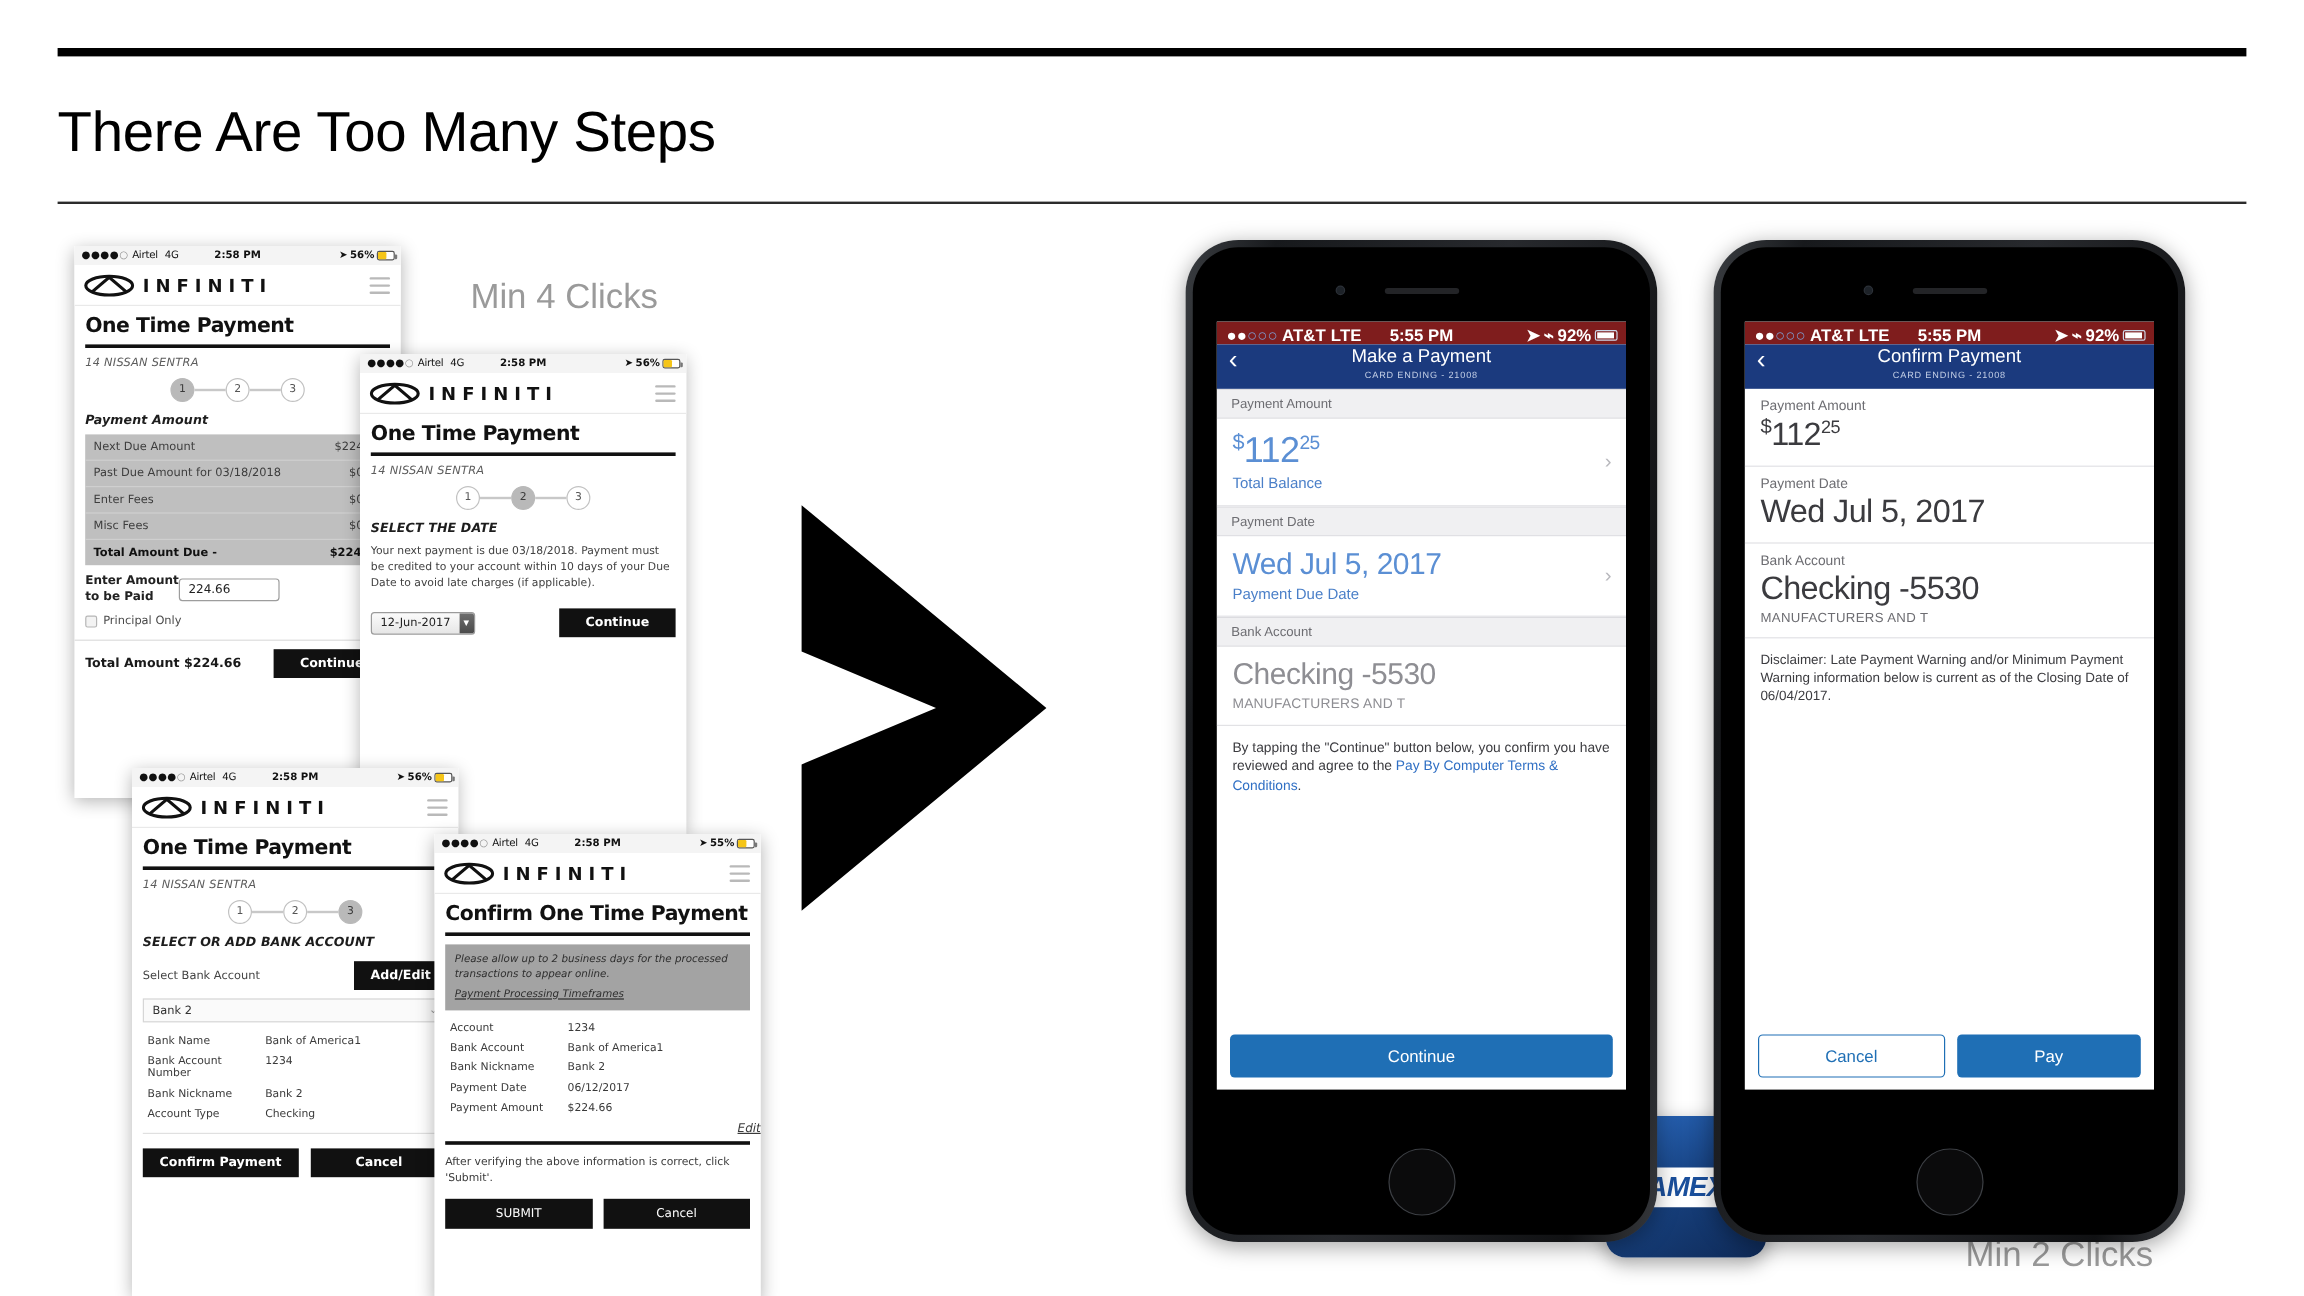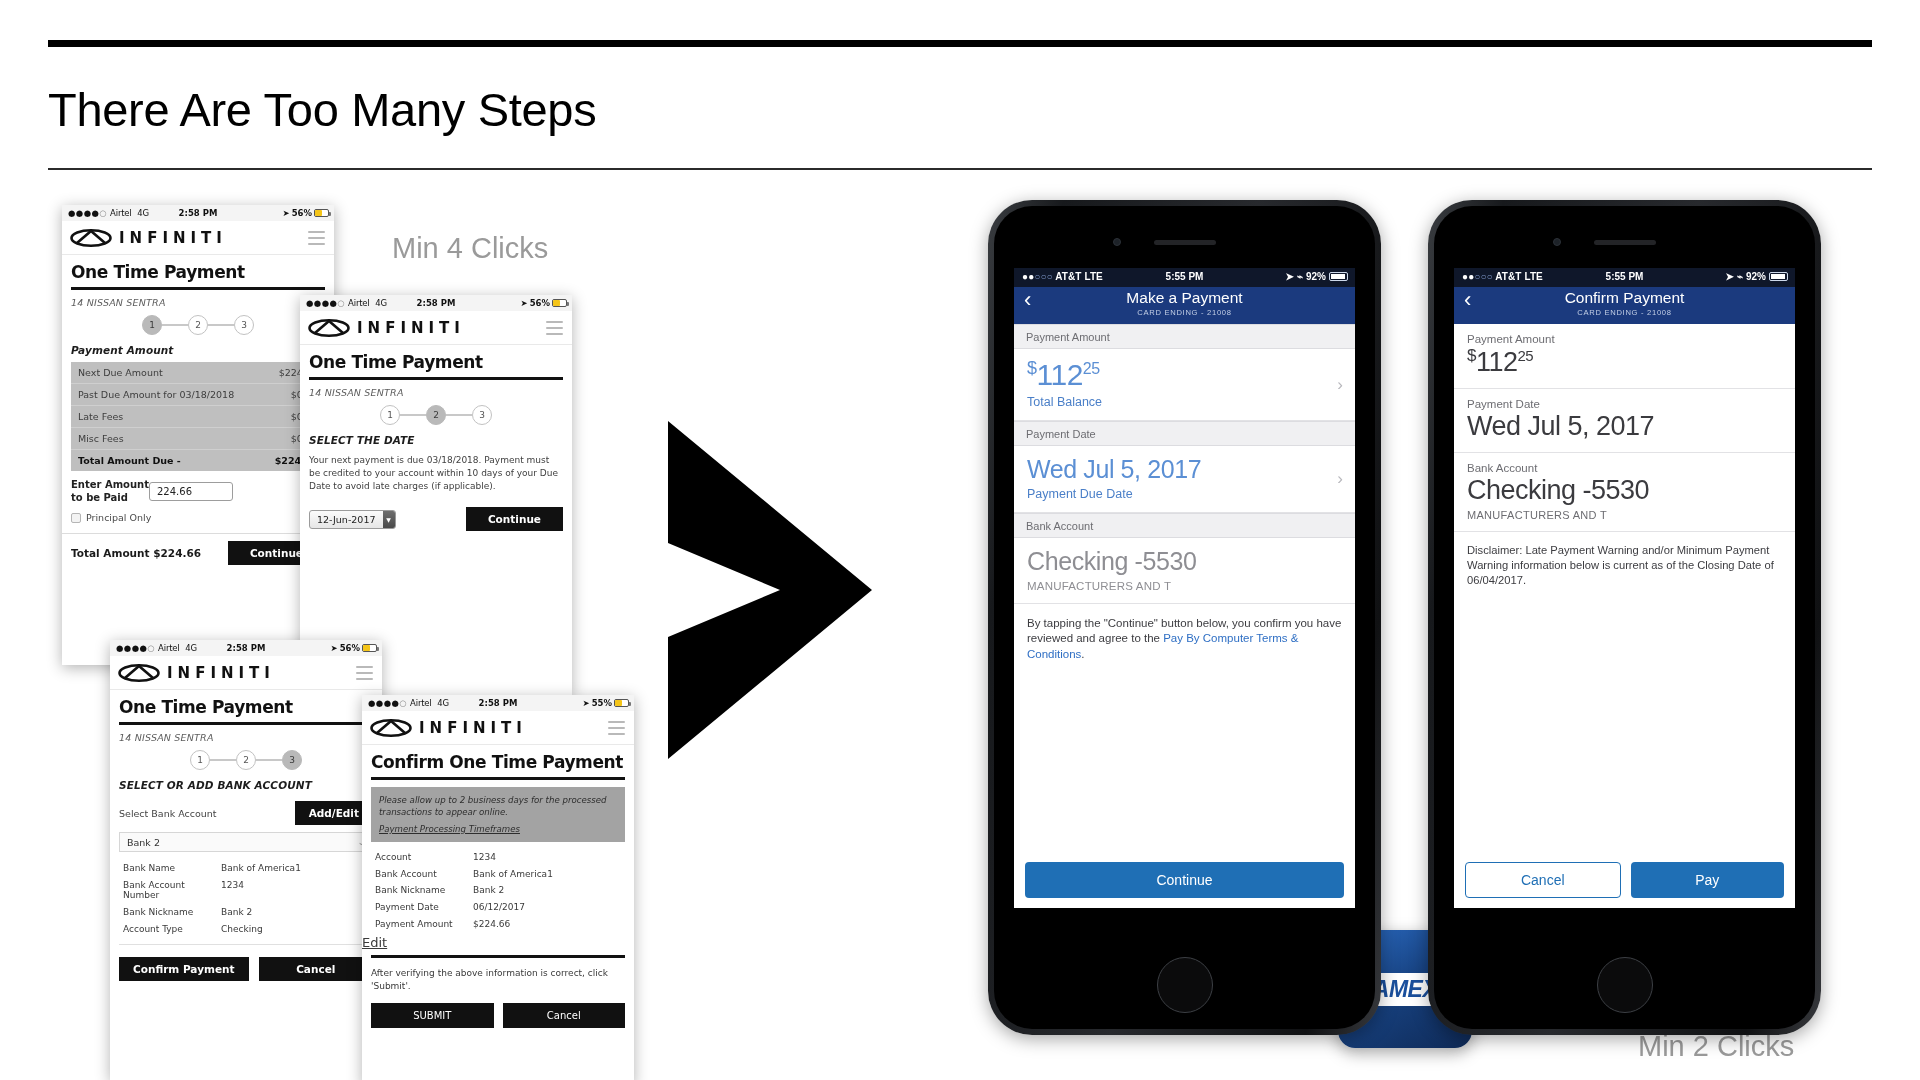--- a/index.html
+++ b/index.html
@@ -163,21 +163,21 @@
   .kv-v { font-weight: 400; }
   .kv-rule { height: 1px; background: #e0e0e0; margin: 7px 9px 0 9px; }
   .btn-row { display: flex; gap: 10px; padding: 12px 9px 0 9px; }
   .btn-row .btn-dark { flex: 1; }
 
   .notice {
     margin: 7px 9px 0 9px; background: #a3a3a3; padding: 7px 8px;
     font-size: 8.6px; font-style: italic; color: #2e2e2e; line-height: 1.45; text-align: left;
   }
   .notice a { color: #2e2e2e; text-decoration: underline; }
-  .edit-link { text-align: left; font-size: 13px; color: #3a3a3a; text-decoration: underline; padding: 3px 0 0 0; }
+  .edit-link { text-align: right; font-size: 10px; color: #3a3a3a; text-decoration: underline; padding: 3px 0 0 0; font-style: italic; }
   .thick-rule { height: 2.6px; background: #111; margin: 5px 9px 0 9px; }
   .after-txt { font-size: 9px; color: #3a3a3a; line-height: 1.45; padding: 9px 9px 0 9px; }
   .btn-row2 { display: flex; gap: 9px; padding: 10px 9px 0 9px; }
   .btn-row2 .btn-dark { flex: 1; font-weight: 400; font-size: 10px; padding: 7px 0; }
 
   
   .iphone { position: absolute; }
   .iphone .frame {
     position: absolute; inset: 0; border-radius: 44px;
     background: linear-gradient(100deg,#3a3d41 0%,#17191c 14%,#27292d 50%,#101113 86%,#37393d 100%);
@@ -199,22 +199,22 @@
     position: absolute; left: 50%; transform: translateX(-50%); bottom: 22px;
     width: 56px; height: 56px; border-radius: 50%;
     background: #0b0b0c; border: 1.5px solid #3c3f44;
   }
   .screen {
     position: absolute; overflow: hidden; background: #fff;
     font-family: "Liberation Sans", sans-serif;
   }
 
   .ios-status {
-    height: 19px; background: #0f172a; color: #fff; position: relative;
-    font-size: 10px; font-weight: 600;
+    height: 19px; background: #7f1d1d; color: #fff; position: relative;
+    font-size: 14px; font-weight: 600;
   }
   .ios-status .l { position: absolute; left: 8px; top: 3px; letter-spacing: 0.1px; }
   .ios-status .l .hollow { color: #7e96c7; }
   .ios-status .c { position: absolute; left: 0; right: 0; top: 3px; text-align: center; }
   .ios-status .r { position: absolute; right: 7px; top: 3px; display: flex; align-items: center; gap: 3px; }
   .ibatt { display: inline-block; width: 19px; height: 9px; border: 1px solid #cdd8ea; border-radius: 2px; padding: 1px; }
   .ibatt::after { content:""; position:absolute; }
   .ibatt i { display: block; height: 100%; background: #fff; }
 
   .navbar {
@@ -341,21 +341,21 @@
     <div class="amt-table">
       <div class="amt-row">
         <span>Next Due Amount</span>
           <span>$224.66</span>
       </div>
       <div class="amt-row">
         <span>Past Due Amount for 03/18/2018</span>
           <span>$0.00</span>
       </div>
       <div class="amt-row">
-        <span>Late Fees</span>
+        <span>Enter Fees</span>
           <span>$0.00</span>
       </div>
       <div class="amt-row">
         <span>Misc Fees</span>
           <span>$0.00</span>
       </div>
       <div class="amt-row total">
         <span>Total Amount Due -</span>
           <span>$224.66</span>
       </div>

